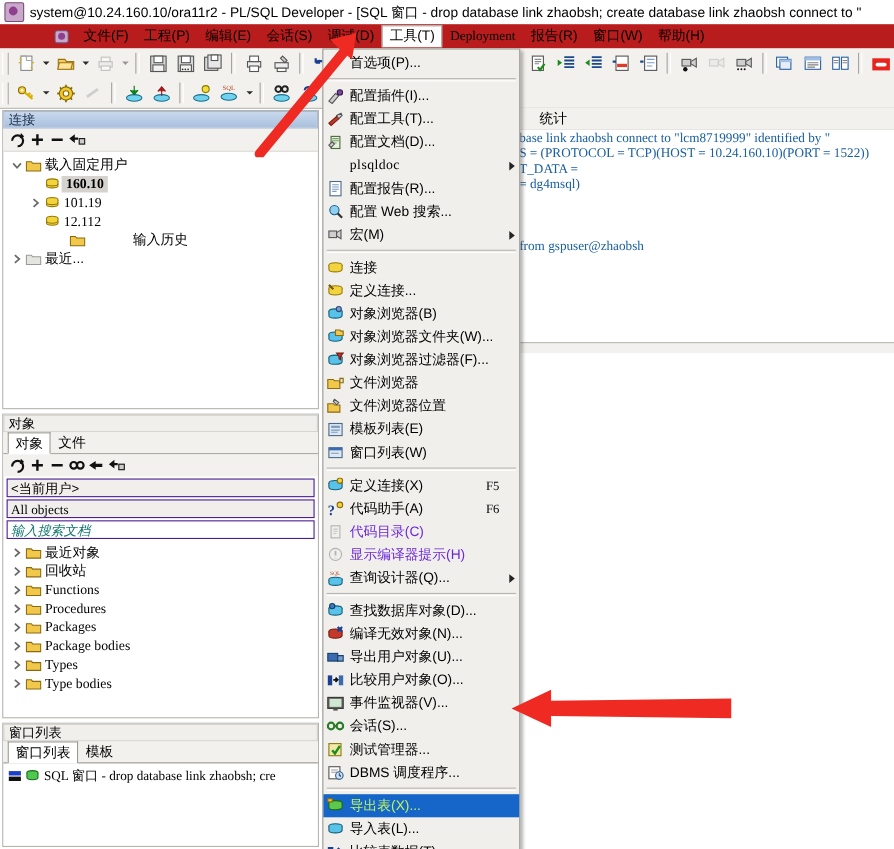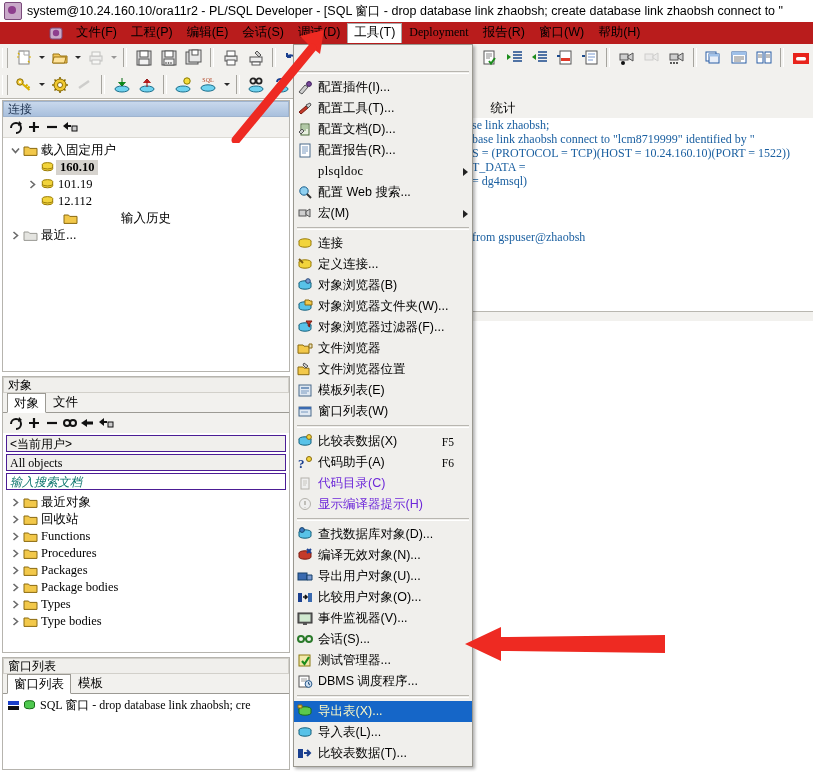--- a/index.html
+++ b/index.html
@@ -219,21 +219,21 @@
     width: 22px; flex: none; display: flex; align-items: center; justify-content: center;
   }
   .mi-lbl { flex: 1; padding-left: 2px; }
   .mi-lbl.mono { font-family: "Liberation Serif", serif; letter-spacing: .4px;}
   .mi-key {
     font-family: "Liberation Serif", serif; font-size: 11.5px;
     padding-right: 18px;
   }
   .mi.disabled .mi-lbl { color: #6d28d9; }
   .mi.sel { background: #1566c8; }
-  .mi.sel .mi-lbl { color: #fef9c3; }
+  .mi.sel .mi-lbl { color: #bef264; }
   .mi-sub {
     position: absolute; right: 4px; top: 50%; transform: translateY(-50%);
     width: 0; height: 0;
     border-top: 4px solid transparent; border-bottom: 4px solid transparent;
     border-left: 5px solid #222;
   }
   .mi-sep {
     height: 1px; margin: 3px 3px 3px 3px;
     border-top: 1px solid #b8b6b0; border-bottom: 1px solid #ffffff;
   }
@@ -812,41 +812,41 @@
       </div>
     </div>
 </div>
 
 <div id="editor-tabs">
   <span class="tab" style="padding-left:2px">&nbsp;</span>
   <span class="tab">统计</span>
 </div>
 <div class="gutter-line"></div>
 <div id="editor-area">
-    <div class="ln">se link zhaobsh;</div>
     <div class="ln">base link zhaobsh connect to "lcm8719999" identified by "</div>
     <div class="ln">S = (PROTOCOL = TCP)(HOST = 10.24.160.10)(PORT = 1522))</div>
     <div class="ln">T_DATA =</div>
     <div class="ln">= dg4msql)</div>
     <div class="ln"></div>
     <div class="ln"></div>
     <div class="ln"></div>
     <div class="ln">from gspuser@zhaobsh</div>
   </div>
 <div id="below-editor"></div>
 <div id="right-strip"></div>
 
 <div id="tools-menu">
     <div class="mi">
       <span class="mi-ico">
         <svg width="16" height="15" viewBox="0 0 16 15">
           <path d="M3 11 l7-8 3 2 -7 8 z" fill="#d8d8d8" stroke="#555"></path>
           <path d="M10 3 l3 2" stroke="#b22"></path>
         </svg>
       </span>
+      <span class="mi-lbl">首选项(P)...</span>
     </div>
     <div class="mi-sep"></div>
     <div class="mi">
       <span class="mi-ico">
         <svg width="16" height="15" viewBox="0 0 16 15">
           <path d="M2 12 l6-7 3 2 -6 7z" fill="#cfcfcf" stroke="#555"></path>
           <circle cx="12" cy="4" r="2.4" fill="#7a4a9a" stroke="#3a1a5a"></circle>
         </svg>
       </span>
       <span class="mi-lbl">配置插件(I)...</span>
@@ -864,36 +864,36 @@
       <span class="mi-ico">
         <svg width="16" height="15" viewBox="0 0 16 15">
           <rect x="4" y="2" width="8" height="11" fill="#e8f0e0" stroke="#4a6a3a"></rect>
           <path d="M5 4 h6 M5 6 h6 M5 8 h4" stroke="#7aa06a"></path>
           <path d="M2 10 l3-3 2 2 -3 3z" fill="#cfcfcf" stroke="#555"></path>
         </svg>
       </span>
       <span class="mi-lbl">配置文档(D)...</span>
     </div>
     <div class="mi">
-      <span class="mi-ico">
-        <svg width="16" height="15" viewBox="0 0 16 15">
-          <rect x="3" y="1" width="10" height="13" fill="#fff" stroke="#4a6a8a"></rect>
-          <path d="M5 4 h6 M5 6 h6 M5 8 h6 M5 10 h4" stroke="#7a9ac0"></path>
-        </svg>
-      </span>
-      <span class="mi-lbl">配置报告(R)...</span>
-    </div>
-    <div class="mi">
       <span class="mi-ico"></span>
       <span class="mi-lbl mono">plsqldoc</span>
       <span class="mi-sub"></span>
     </div>
     <div class="mi">
       <span class="mi-ico">
         <svg width="16" height="15" viewBox="0 0 16 15">
+          <rect x="3" y="1" width="10" height="13" fill="#fff" stroke="#4a6a8a"></rect>
+          <path d="M5 4 h6 M5 6 h6 M5 8 h6 M5 10 h4" stroke="#7a9ac0"></path>
+        </svg>
+      </span>
+      <span class="mi-lbl">配置报告(R)...</span>
+    </div>
+    <div class="mi">
+      <span class="mi-ico">
+        <svg width="16" height="15" viewBox="0 0 16 15">
           <circle cx="7" cy="6" r="4.2" fill="#8fd0f0" stroke="#1c5f8c"></circle>
           <path d="M10 9 l4 4" stroke="#333" stroke-width="2"></path>
         </svg>
       </span>
       <span class="mi-lbl">配置 Web 搜索...</span>
     </div>
     <div class="mi">
       <span class="mi-ico">
         <svg width="16" height="15" viewBox="0 0 16 15">
           <rect x="2" y="4" width="7" height="6" fill="#cfcfcf" stroke="#555"></rect>
@@ -993,21 +993,21 @@
     </div>
     <div class="mi-sep"></div>
     <div class="mi">
       <span class="mi-ico">
         <svg width="16" height="15" viewBox="0 0 16 15">
           <ellipse cx="8" cy="5" rx="6" ry="2.2" fill="#58c2e8" stroke="#14607d"></ellipse>
           <path d="M2 5 v4 a6 2.2 0 0 0 12 0 v-4" fill="#58c2e8" stroke="#14607d"></path>
           <circle cx="12" cy="3" r="2.4" fill="#f2d43c" stroke="#8a6a10"></circle>
         </svg>
       </span>
-      <span class="mi-lbl">比较表数据(X)</span>
+      <span class="mi-lbl">定义连接(X)</span>
       <span class="mi-key">F5</span>
     </div>
     <div class="mi">
       <span class="mi-ico">
         <svg width="16" height="15" viewBox="0 0 16 15">
           <text x="1" y="13" font-size="13" font-weight="bold" fill="#1a3f8f" font-family="Liberation Serif">?</text>
           <circle cx="12" cy="4" r="2.5" fill="#f2d43c" stroke="#8a6a10"></circle>
         </svg>
       </span>
       <span class="mi-lbl">代码助手(A)</span>
@@ -1023,20 +1023,31 @@
       <span class="mi-lbl">代码目录(C)</span>
     </div>
     <div class="mi disabled">
       <span class="mi-ico">
         <svg width="16" height="15" viewBox="0 0 16 15">
           <circle cx="8" cy="7" r="5.5" fill="#efefef" stroke="#b4b2ac"></circle>
           <path d="M8 4 v4 M8 10 v0.6" stroke="#b4b2ac" stroke-width="1.6"></path>
         </svg>
       </span>
       <span class="mi-lbl">显示编译器提示(H)</span>
+    </div>
+    <div class="mi">
+      <span class="mi-ico">
+        <svg width="16" height="15" viewBox="0 0 16 15">
+          <text x="3" y="5" font-size="5" fill="#b04020" font-family="Liberation Serif">SQL</text>
+          <ellipse cx="8" cy="9" rx="6" ry="2.2" fill="#58c2e8" stroke="#14607d"></ellipse>
+          <path d="M2 9 v3 a6 2.2 0 0 0 12 0 v-4" fill="#58c2e8" stroke="#14607d"></path>
+        </svg>
+      </span>
+      <span class="mi-lbl">查询设计器(Q)...</span>
+      <span class="mi-sub"></span>
     </div>
     <div class="mi-sep"></div>
     <div class="mi">
       <span class="mi-ico">
         <svg width="16" height="15" viewBox="0 0 16 15">
           <ellipse cx="8" cy="5" rx="6" ry="2.2" fill="#58c2e8" stroke="#14607d"></ellipse>
           <path d="M2 5 v4 a6 2.2 0 0 0 12 0 v-4" fill="#58c2e8" stroke="#14607d"></path>
           <circle cx="5" cy="3" r="2.4" fill="#3a7ac0" stroke="#16406a"></circle>
         </svg>
       </span>

